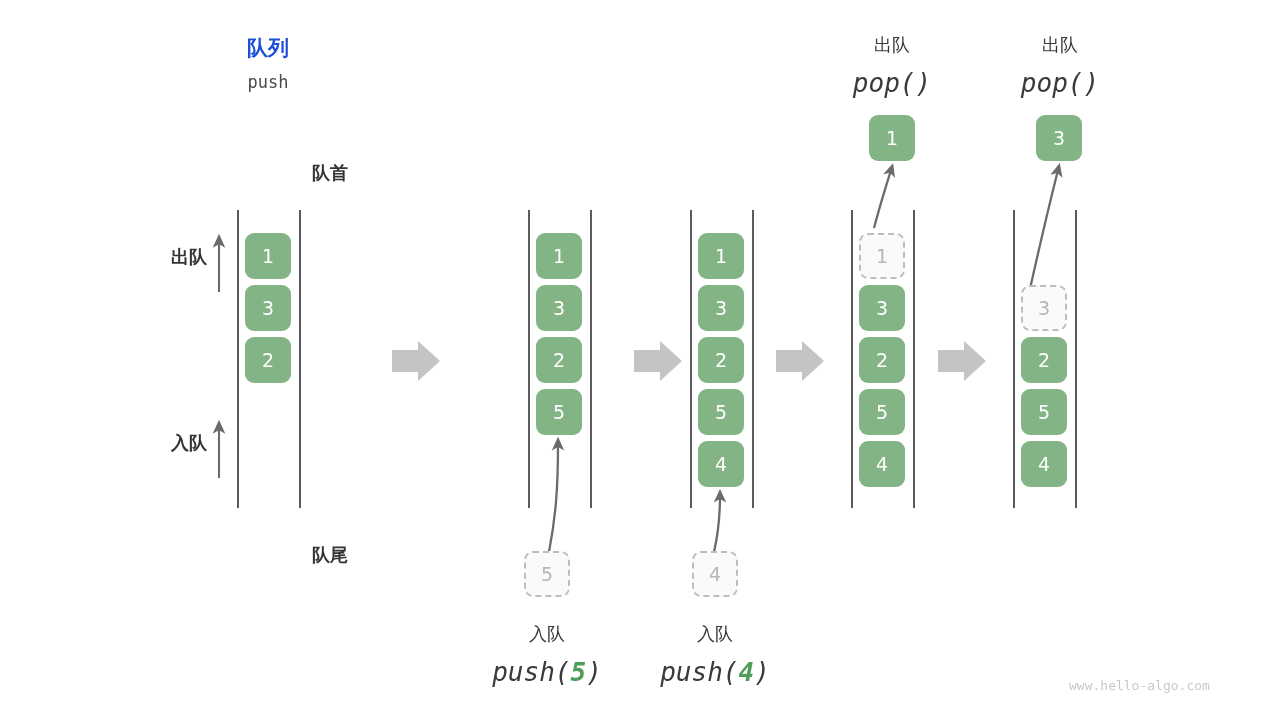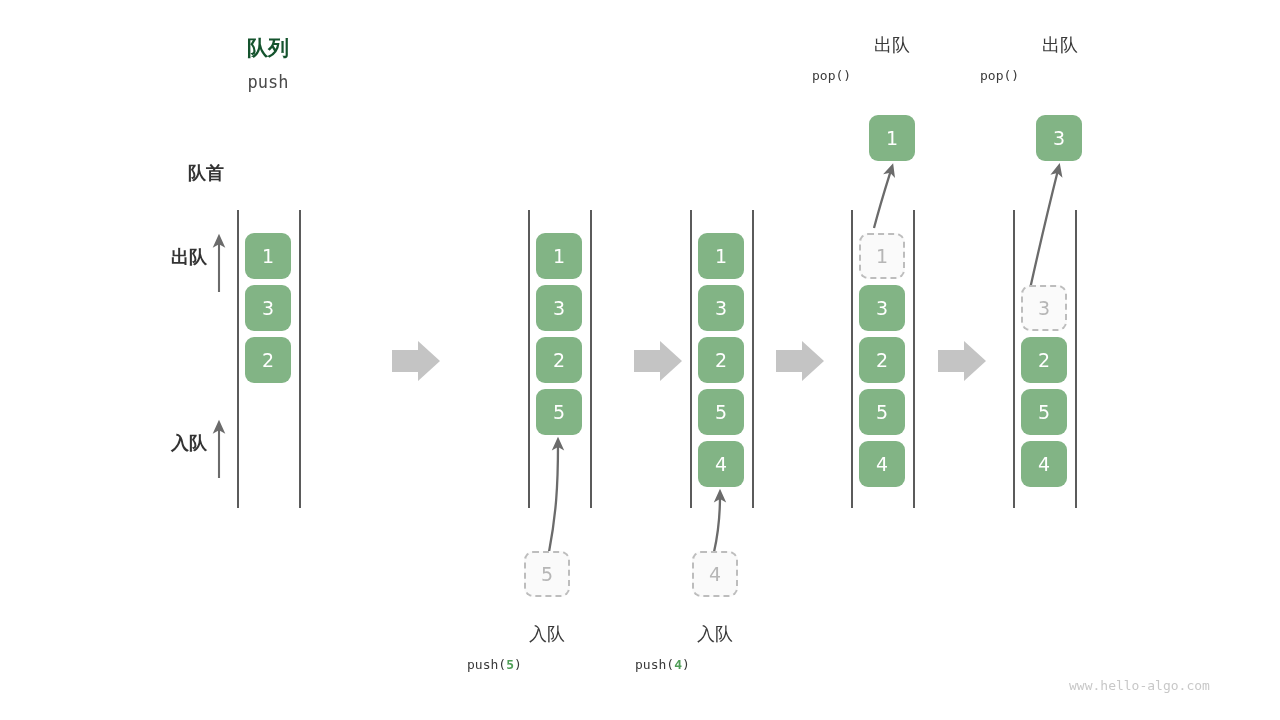--- a/index.html
+++ b/index.html
@@ -20,51 +20,52 @@
     left: 0; top: 0;
     width: 1280px;
     height: 720px;
   }
   .abs { position: absolute; }
 
   
   .title-cn {
     font-weight: bold;
     font-size: 21px;
-    color: #14532d;
+    color: #1d4ed8;
     text-align: center;
     white-space: nowrap;
   }
   .title-en {
     font-family: "DejaVu Sans Mono", "Liberation Mono", monospace;
     font-size: 17px;
     color: #4a4a4a;
     text-align: center;
     white-space: nowrap;
   }
   .label-bold {
     font-weight: bold;
     font-size: 18px;
     color: #333333;
-    text-align: left;
+    text-align: right;
     white-space: nowrap;
   }
   .op-cn {
     font-size: 18px;
     color: #3a3a3a;
     text-align: center;
     white-space: nowrap;
   }
   .op-code {
     font-family: "DejaVu Sans Mono", "Liberation Mono", monospace;
-    font-size: 13px;
+    font-size: 26px;
     color: #3a3a3a;
-    text-align: left;
+    text-align: center;
     white-space: nowrap;
     letter-spacing: 0px;
+    font-style: italic;
   }
   .op-code .arg { color: #4f9e57; font-weight: bold; }
 
   .watermark {
     font-family: "DejaVu Sans Mono", "Liberation Mono", monospace;
     font-size: 13px;
     color: #c8c8c8;
     white-space: nowrap;
   }
 
@@ -156,20 +157,21 @@
 
     <g>
       <path d="M1030,289 C1040,244 1050,202 1058,170" stroke="#6b6b6b" stroke-width="2.3" fill="none" marker-end="url(#thinhead)"></path>
     </g>
   </svg>
 
   <div class="abs title-cn" style="left:188px; top:34px; width:160px;">队列</div>
   <div class="abs title-en" style="left:188px; top:72px; width:160px;">push</div>
 
   <div class="abs label-bold" style="left:188px; top:161px; width:160px;">队首</div>
+  <div class="abs label-bold" style="left:188px; top:543px; width:160px;">队尾</div>
   <div class="abs label-bold" style="left:145px; top:245px; width:62px; text-align:right;">出队</div>
   <div class="abs label-bold" style="left:145px; top:431px; width:62px; text-align:right;">入队</div>
 
   <div class="abs" style="left:0; top:0; width:1280px; height:720px;">
     <div class="rail" style="left:237px; top:210px; height:298px;"></div>
     <div class="rail" style="left:299px; top:210px; height:298px;"></div>
 
     <div class="cell filled" style="left:245px; top:233px;">
       <span>1</span>
     </div>

